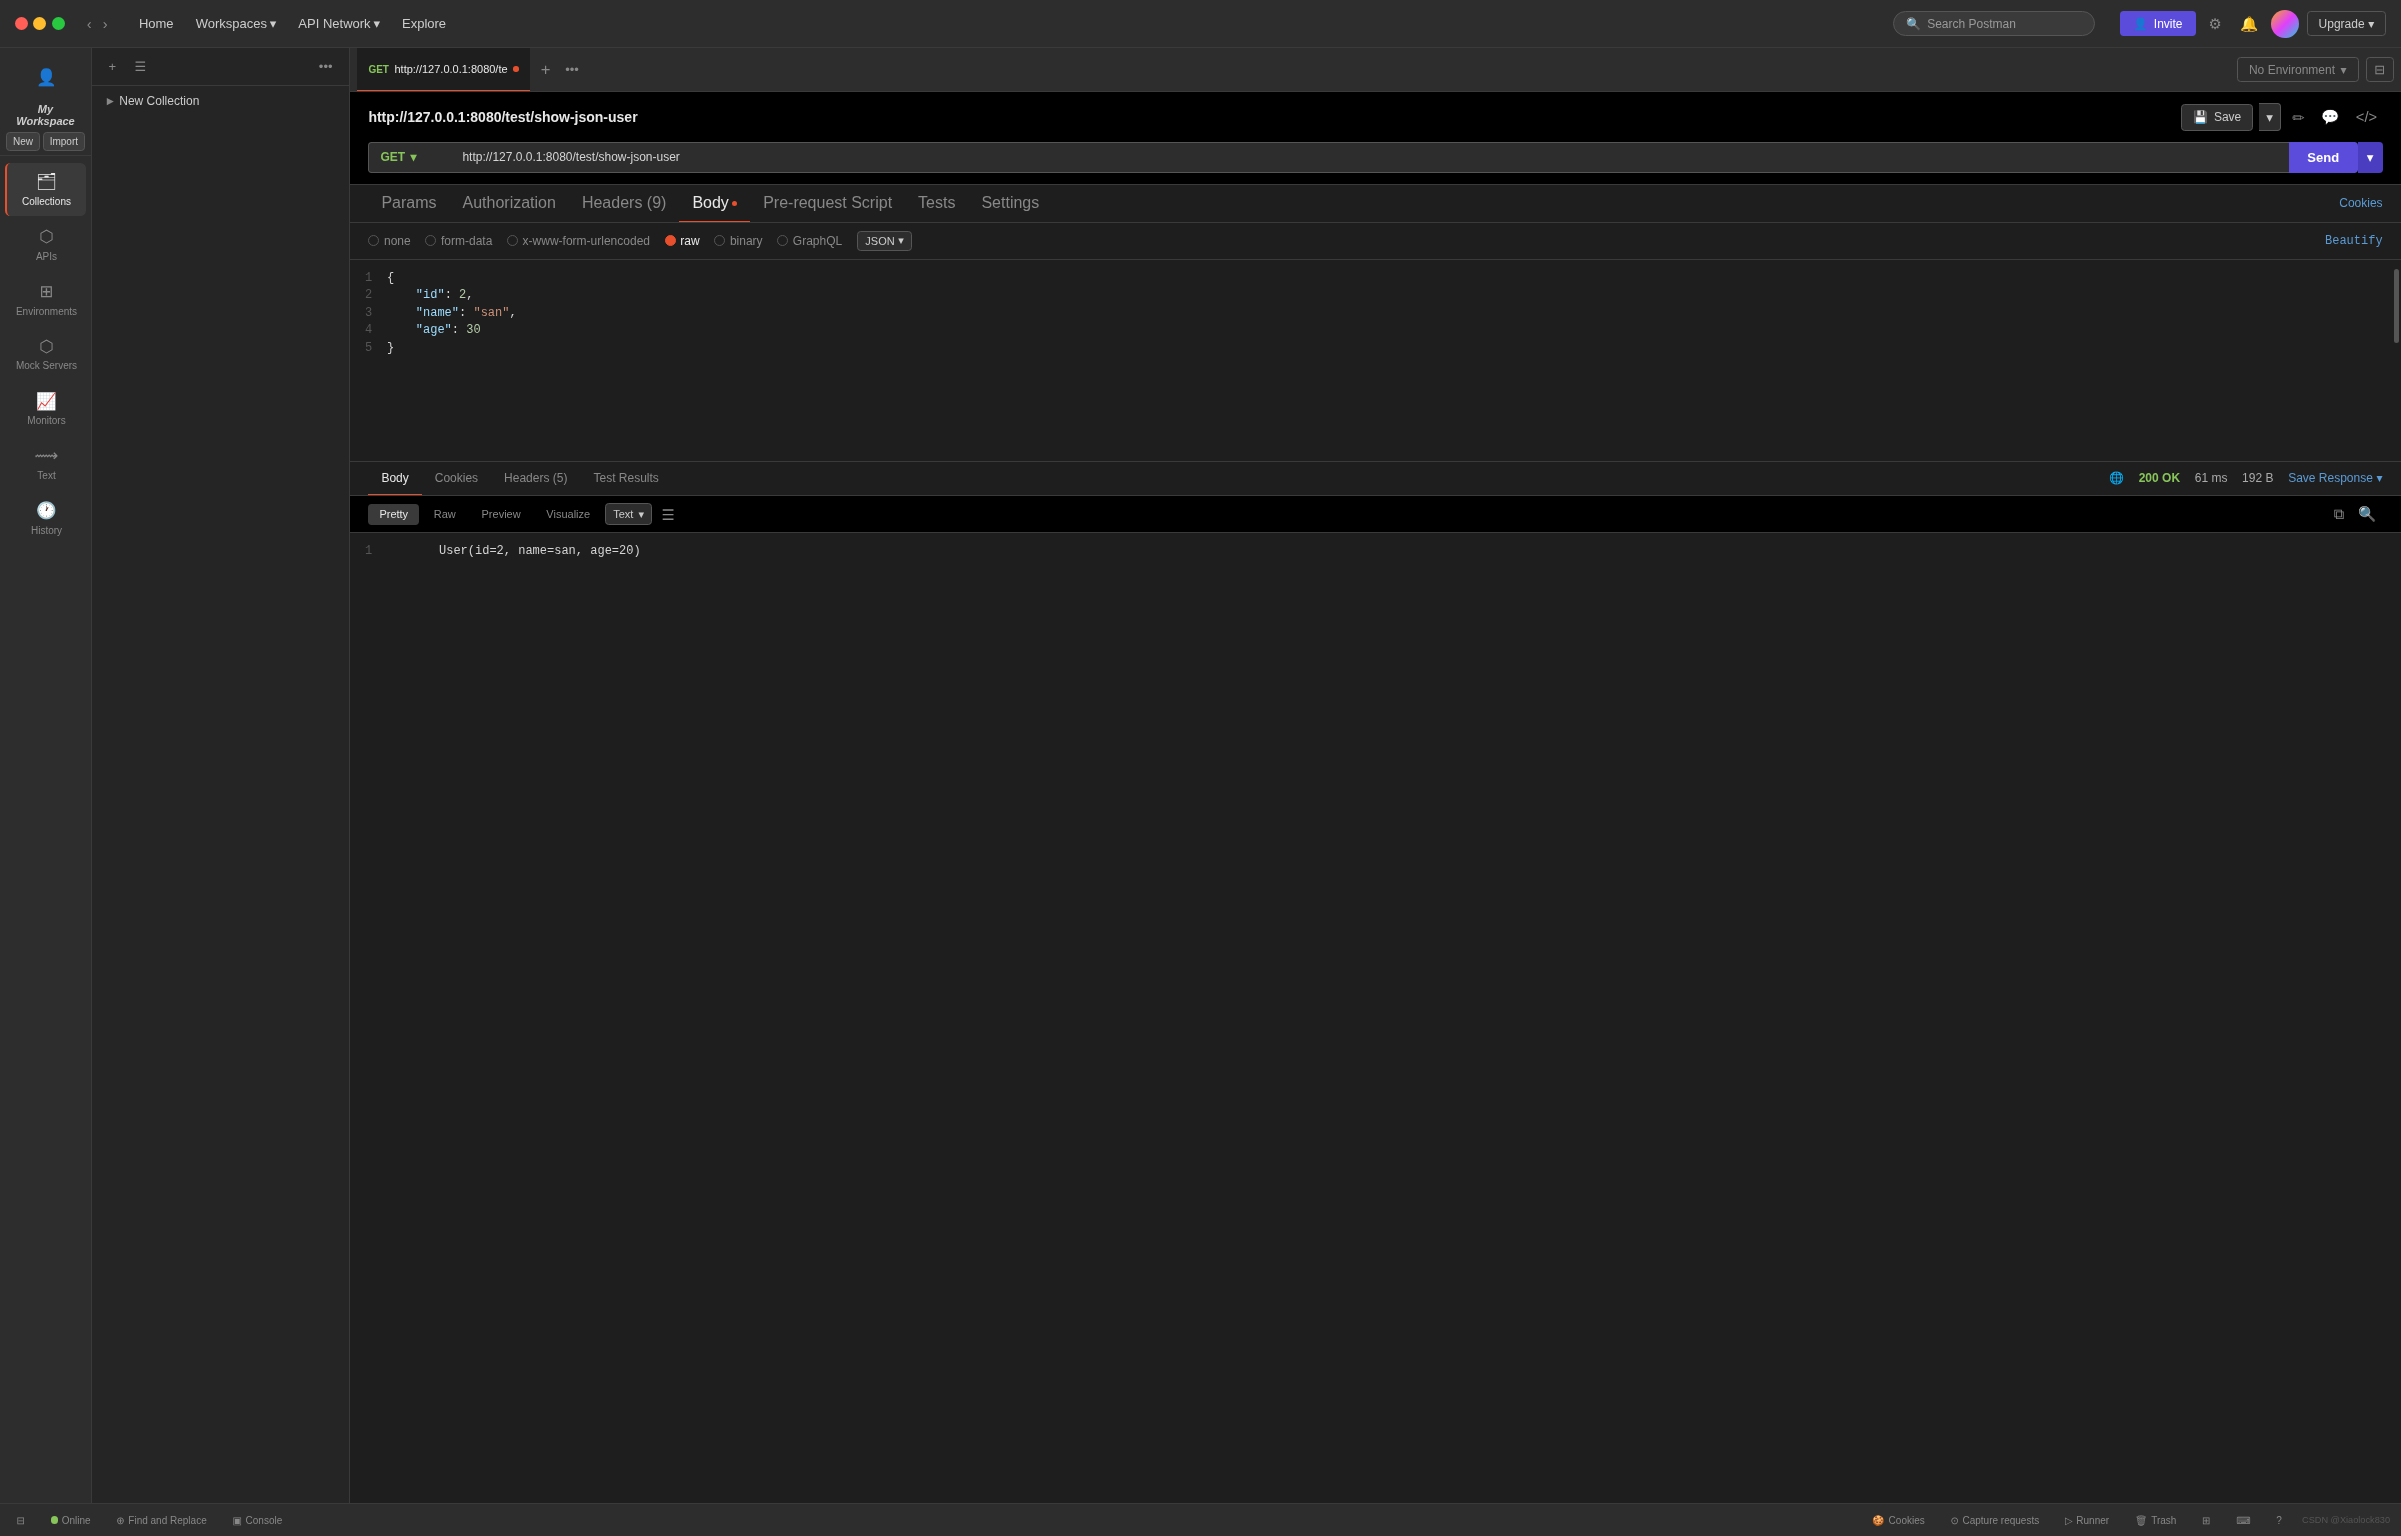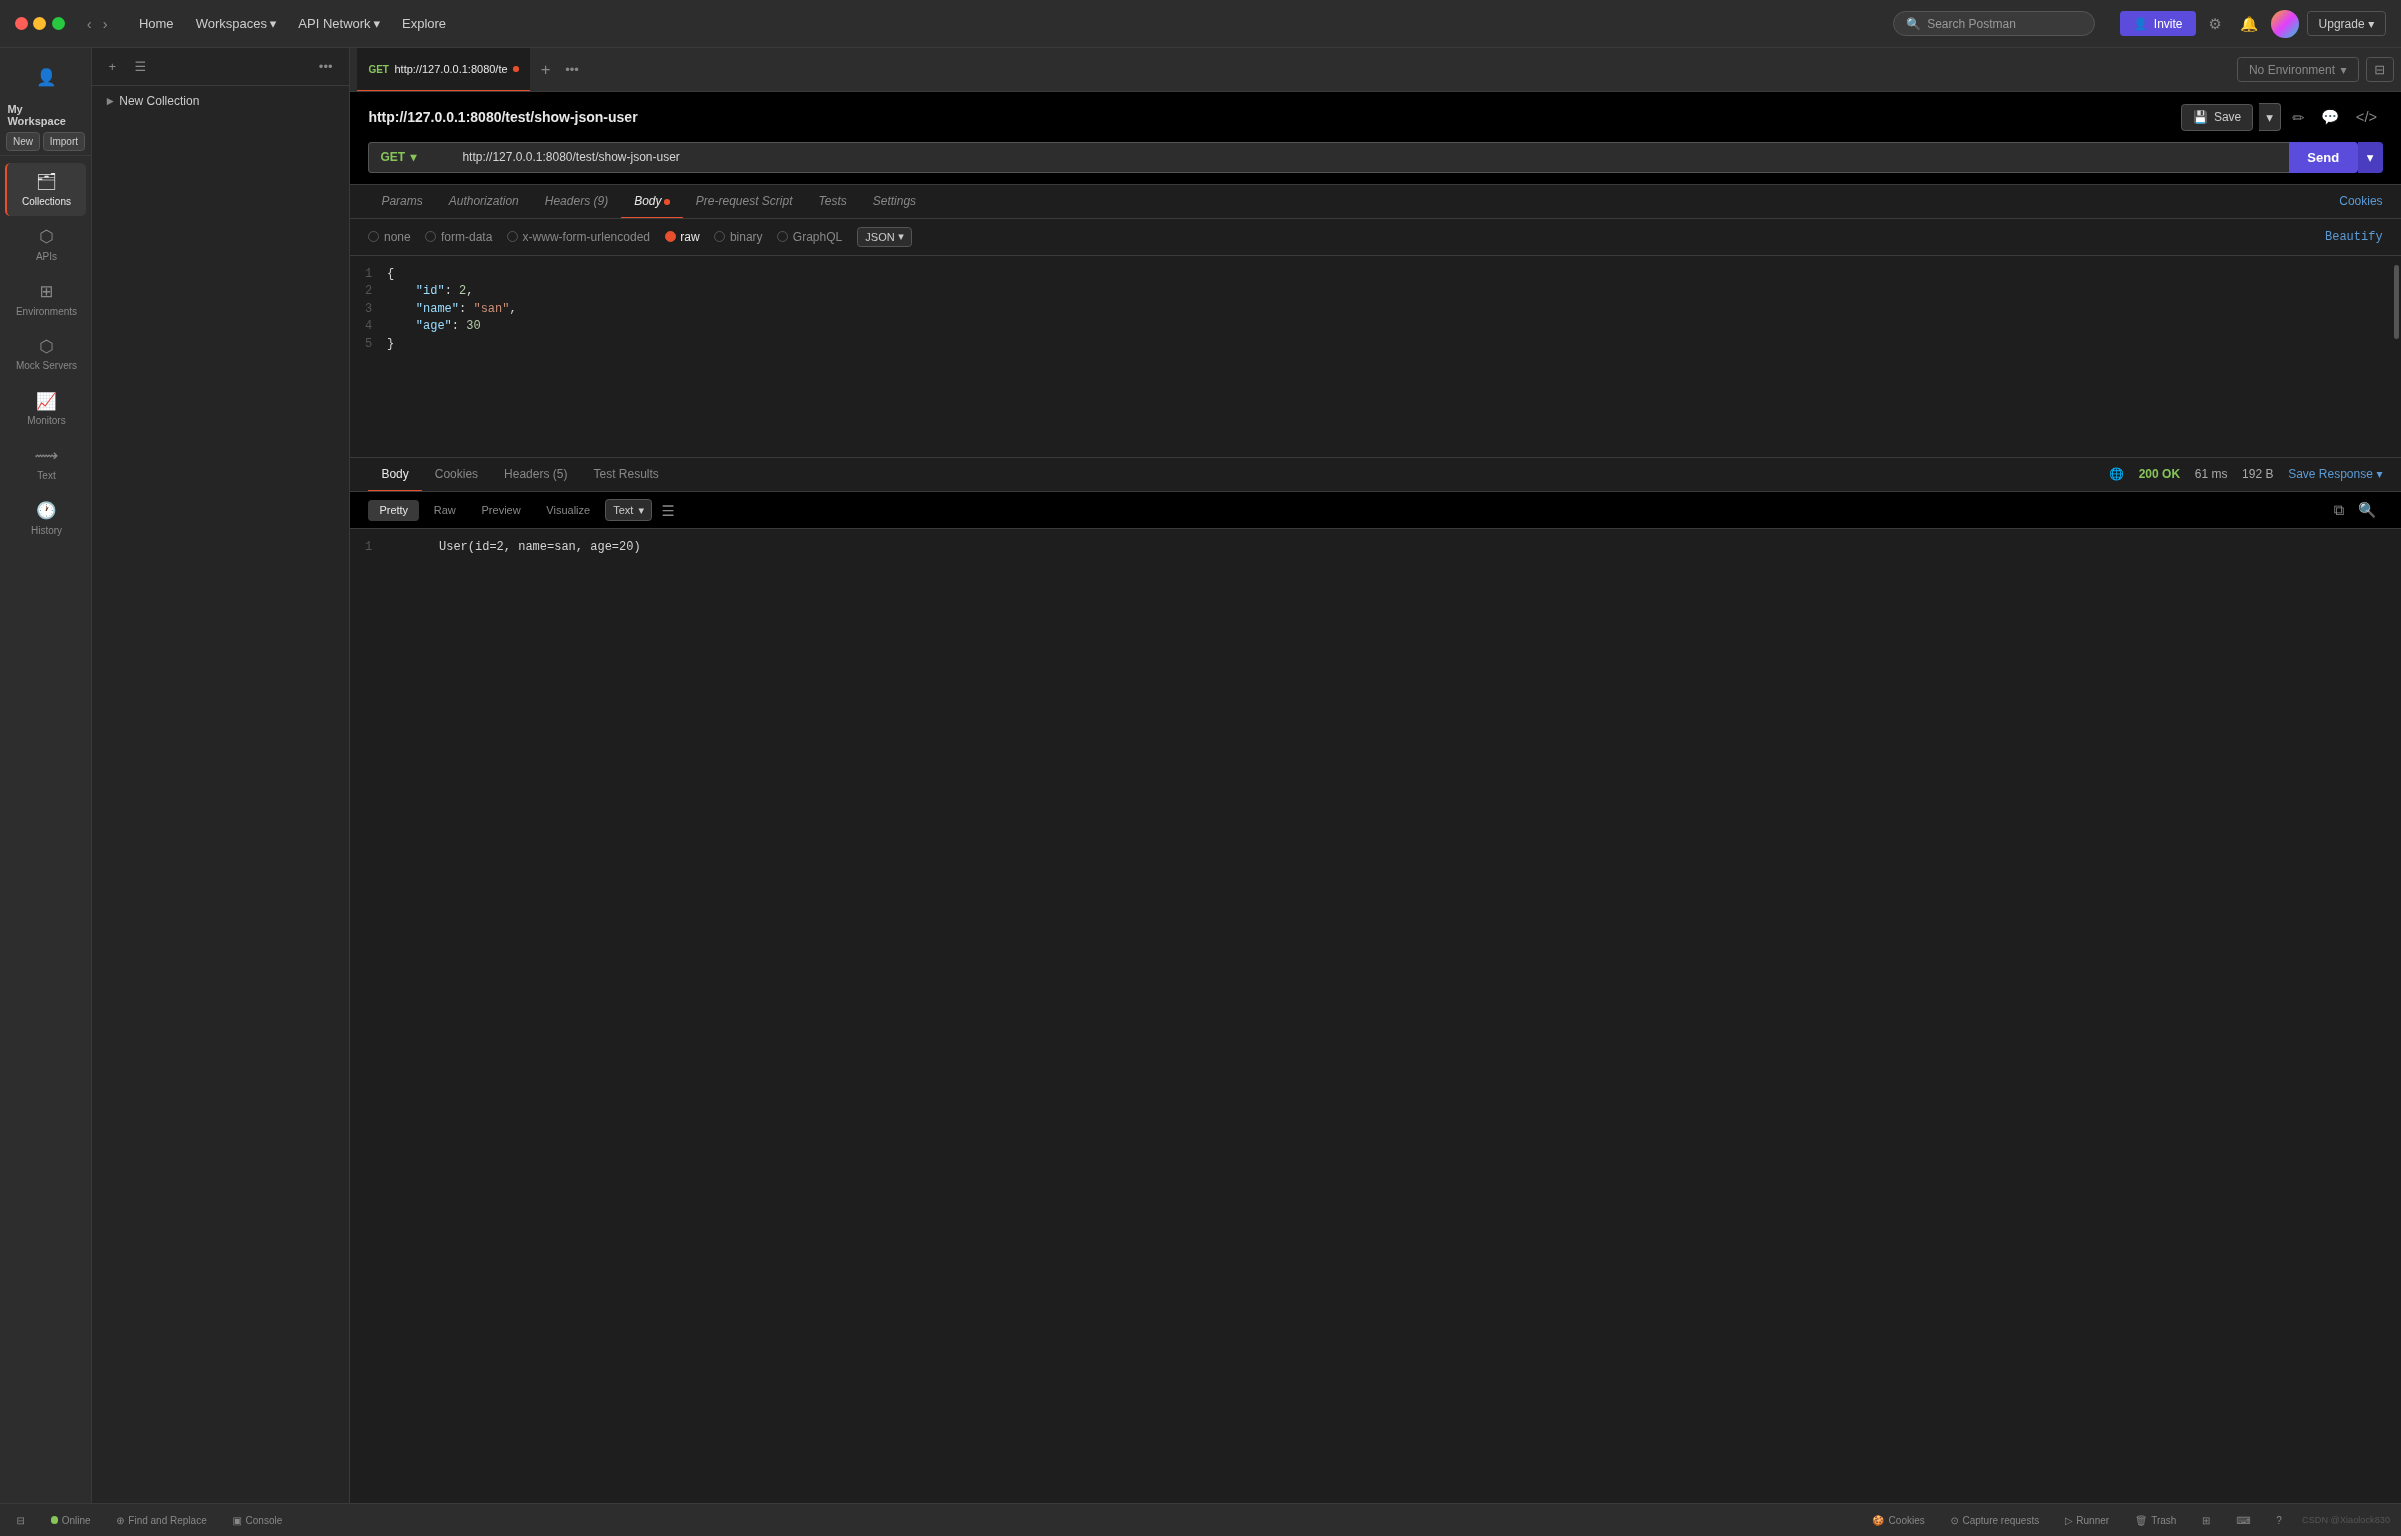--- a/index.html
+++ b/index.html
@@ -64,21 +64,21 @@
     .save-btn { background: #2d2d2d; border: 0.9px solid #555; color: #ccc; border-radius: 3.7px; padding: 5.5px 11px; font-size: 12px; cursor: pointer; display: flex; align-items: center; gap: 5.5px; }
     .save-dropdown { background: #2d2d2d; border: 0.9px solid #555; border-left: none; color: #ccc; border-radius: 0 3.7px 3.7px 0; padding: 5.5px 7.4px; cursor: pointer; }
     .url-row { display: flex; gap: 0; }
     .method-select { background: #2d2d2d; border: 0.9px solid #555; border-right: none; color: #87c55a; border-radius: 3.7px 0 0 3.7px; padding: 7.4px 11px; font-size: 12px; cursor: pointer; display: flex; align-items: center; gap: 5.5px; min-width: 83px; font-weight: 600; }
     .url-input { flex: 1; background: #2d2d2d; border: 0.9px solid #555; border-left: none; border-right: none; color: #d4d4d4; padding: 7.4px 11px; font-size: 12px; outline: none; }
     .send-btn { background: #5b4cdb; color: white; border: none; border-radius: 0 3.7px 3.7px 0; padding: 7.4px 18.4px; font-size: 13px; font-weight: 600; cursor: pointer; display: flex; align-items: center; gap: 7.4px; }
     .send-dropdown { background: #4a3dbf; border: none; color: white; border-radius: 0 3.7px 3.7px 0; padding: 7.4px 9.2px; cursor: pointer; }
 
     
     .req-tabs { display: flex; align-items: center; padding: 0 18.4px; border-bottom: 0.9px solid #3a3a3a; background: #1e1e1e; flex-shrink: 0; }
-    .req-tab { padding: 9.2px 13px; font-size: 12px; color: #888; cursor: pointer; border-bottom: 1.8px solid transparent; white-space: nowrap; font-style: italic; }
+    .req-tab { padding: 9.2px 13px; font-size: 16px; color: #888; cursor: pointer; border-bottom: 1.8px solid transparent; white-space: nowrap; }
     .req-tab.active { color: #e8e8e8; border-bottom: 1.8px solid #e8502d; }
     .req-tab .dot { display: inline-block; width: 5.5px; height: 5.5px; border-radius: 50%; background: #e8502d; margin-left: 2.8px; vertical-align: middle; }
     .req-tab-right { margin-left: auto; color: #5b9bd5; font-size: 12px; cursor: pointer; }
 
     
     .body-options { display: flex; align-items: center; padding: 7.4px 18.4px; gap: 14.7px; border-bottom: 0.9px solid #3a3a3a; background: #1e1e1e; flex-shrink: 0; }
     .radio-opt { display: flex; align-items: center; gap: 4.6px; cursor: pointer; color: #888; font-size: 12px; }
     .radio-opt.active { color: #e8e8e8; }
     .radio-dot { width: 11px; height: 11px; border-radius: 50%; border: 1.8px solid #555; display: flex; align-items: center; justify-content: center; }
     .radio-dot.checked-red { border-color: #e8502d; background: #e8502d; }
@@ -181,21 +181,21 @@
 </div>
 
 <div class="main-layout">
 
   <div class="sidebar">
     <div class="sidebar-item">
       <span class="icon">👤</span>
     </div>
 
     <div class="left-panel-header" style="width:100%; padding: 3.7px 7.4px; flex-direction: column; gap:5.5px; display:flex; align-items:center; border-bottom: 0.9px solid #3a3a3a; margin-bottom: 5.5px;">
-      <div style="font-size:11px; color:#ccc; font-weight:600; ">My Workspace</div>
+      <div style="font-size:11px; color:#ccc; font-weight:600; text-align:center;font-style:italic;">My Workspace</div>
       <div style="display:flex; gap:3.7px;">
         <button class="workspace-btn" style="font-size:10px; padding: 2.8px 5.5px;">New</button>
         <button class="workspace-btn" style="font-size:10px; padding: 2.8px 5.5px;">Import</button>
       </div>
     </div>
 
     <div class="sidebar-item active">
       <span class="icon">🗂</span>
       <span>Collections</span>
     </div>

